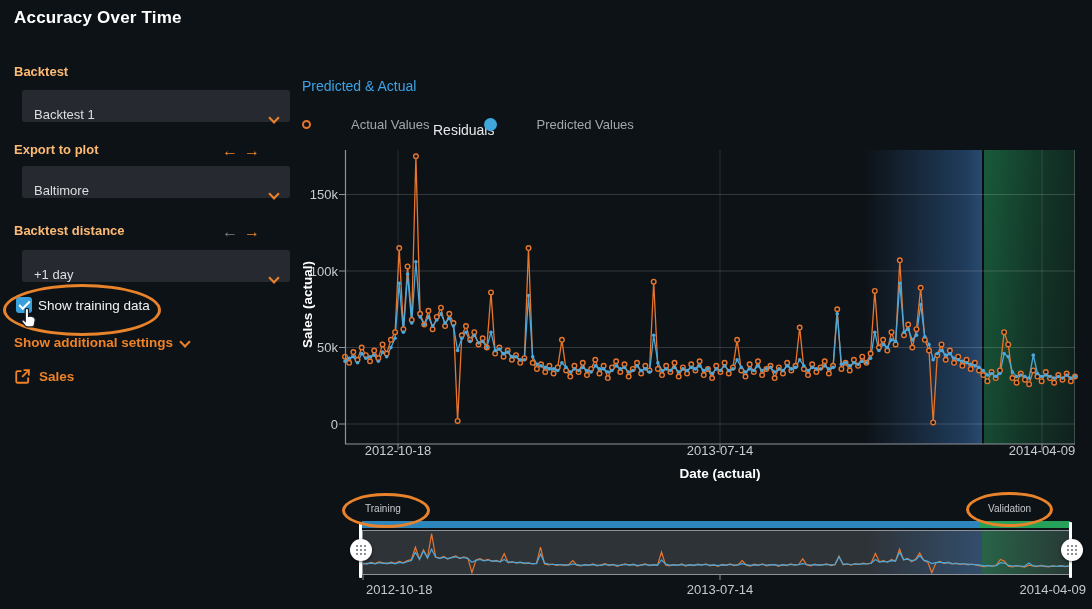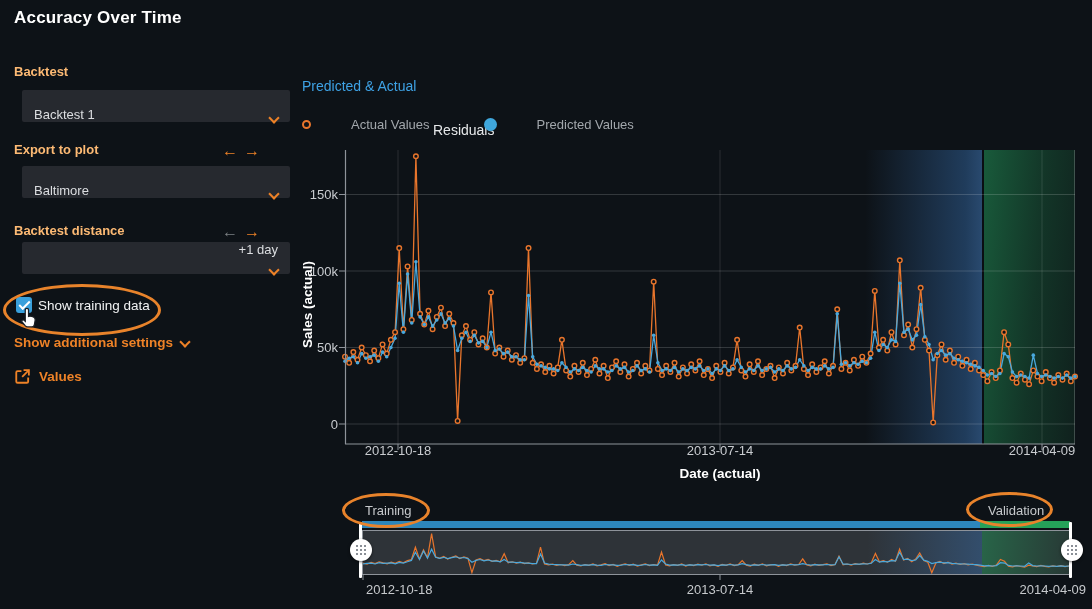--- a/index.html
+++ b/index.html
@@ -49,21 +49,21 @@
   .mini-box { left:362px; top:530px; width:708px; height:45px; background:#2e3338; border:1px solid #8e939a; cursor:ew-resize; }
   .mini-region-blue { position:absolute; left:504px; top:0; width:115px; height:43px;
     background:linear-gradient(90deg, rgba(45,95,160,0) 0%, rgba(58,118,186,0.40) 100%); }
   .mini-region-green { position:absolute; left:619px; top:0; width:89px; height:43px;
     background:linear-gradient(95deg, rgba(34,150,88,0.5) 0%, rgba(22,70,45,0.25) 100%); }
   .brush-bar { top:522px; width:3px; height:56px; background:#fff; border-radius:1px; cursor:ew-resize; z-index:20; }
   .brush-handle { width:22px; height:22px; border-radius:50%; background:#fff; top:539px; z-index:21; cursor:ew-resize;
     box-shadow:0 1px 3px rgba(0,0,0,.6); }
   .brush-handle::after { content:""; position:absolute; left:6px; top:6px; width:2px; height:2px; background:#8a8f96;
     box-shadow:4px 0 #8a8f96, 8px 0 #8a8f96, 0 4px #8a8f96, 4px 4px #8a8f96, 8px 4px #8a8f96, 0 8px #8a8f96, 4px 8px #8a8f96, 8px 8px #8a8f96; }
-  .mini-label { font-size:13px; color:#c6c9cc; }
+  .mini-label { font-size:10px; color:#c6c9cc; }
   .cursor-icon { z-index:31; }
 </style>
 </head>
 <body>
 
 <div class="page">
 
   <div class="abs page-title">Accuracy Over Time</div>
 
   <div class="abs field-label" style="left:14px; top:64px;">Backtest</div>
@@ -80,21 +80,21 @@
   <div class="abs dropdown" style="top:166px;">
     <span class="val">Baltimore</span>
     <span class="chev"></span>
   </div>
 
   <div class="abs field-label" style="left:14px; top:223px;">Backtest distance</div>
   <div class="abs nav-arrows" style="left:222px; top:224px;">
     <span class="arrow disabled">←</span>
     <span class="arrow">→</span>
   </div>
-  <div class="abs dropdown" style="top:242px;flex-direction:column;">
+  <div class="abs dropdown" style="top:250px;">
     <span class="val">+1 day</span>
     <span class="chev"></span>
   </div>
 
   <div class="abs checkbox" style="left:16px; top:297px;"></div>
   <div class="abs" style="left:38px; top:298px; font-size:13.5px; color:#f2f3f4;">Show training data</div>
 
   <svg class="abs cursor-icon" style="left:17px; top:307px;" width="22" height="24" viewBox="0 0 24 26">
     <path d="M9 3.2c0-1.1.8-1.9 1.8-1.9s1.8.8 1.8 1.9v7l1.2-.3c.6-.1 4 .5 5.1 1.6.9.9 1.1 1.8.9 3.1l-.8 4.4c-.3 1.5-1.5 2.6-3 2.6h-4.5c-.9 0-1.8-.4-2.4-1.1l-3.6-4.4c-.5-.6-.4-1.4.2-1.8.6-.5 1.6-.4 2.1.1l1.2 1.1V3.2z" fill="#ffffff" stroke="#1b1f24" stroke-width="1.4"></path>
   </svg>
@@ -105,21 +105,21 @@
     <span>Show additional settings</span>
     <span class="chev" style="margin-top:-2px;"></span>
   </div>
 
   <div class="abs link-orange" style="left:14px; top:368px;">
     <svg width="17" height="17" viewBox="0 0 24 24" fill="none" stroke="#ee8227" stroke-width="2.6">
       <path d="M20 13.5V19a1.8 1.8 0 0 1-1.8 1.8H5A1.8 1.8 0 0 1 3.2 19V6.2A1.8 1.8 0 0 1 5 4.4h5.5"></path>
       <path d="M13.5 3h7.5v7.5"></path>
       <path d="M21 3l-9.5 9.5"></path>
     </svg>
-    <span>Values</span>
+    <span>Sales</span>
   </div>
 
   <div class="abs tab active" style="left:302px; top:78px;">Predicted &amp; Actual</div>
   <div class="abs tab inactive" style="left:433px; top:78px;">Residuals</div>
 
   <div class="abs legend-row" style="left:302px; top:117px;gap:40px;">
     <span class="legend-ring"></span>
     <span>Actual Values</span>
     <span class="legend-dot" style="margin-left:14px;"></span>
     <span>Predicted Values</span>

